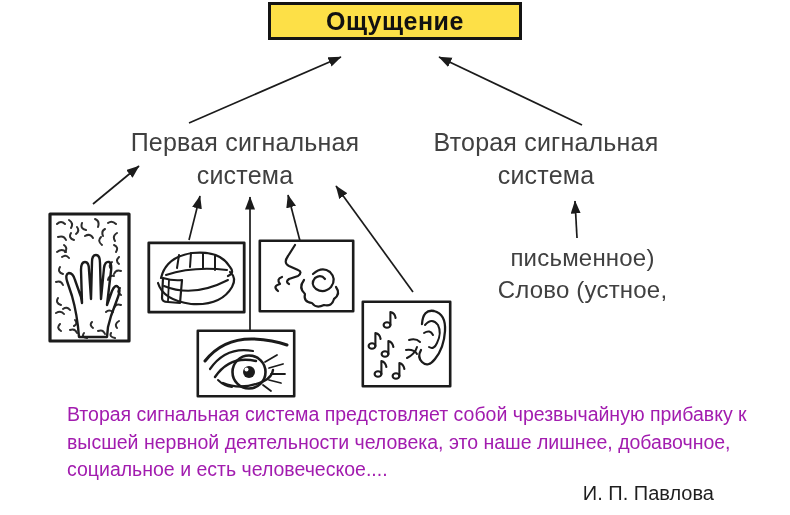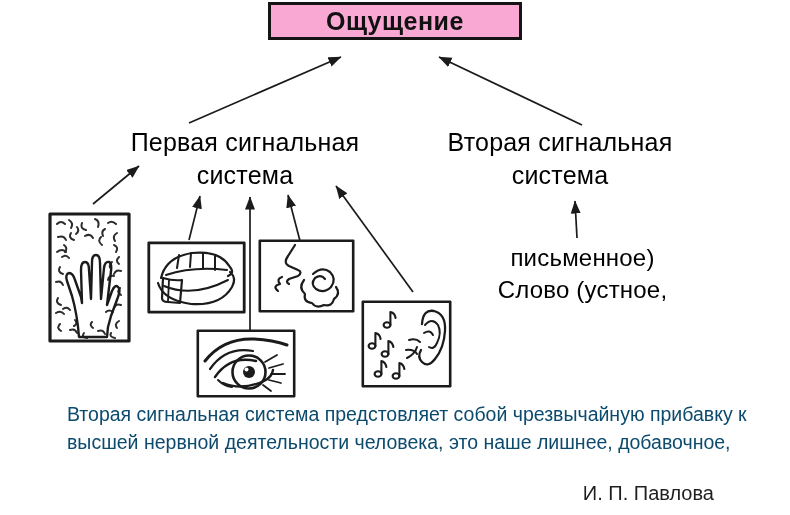--- a/index.html
+++ b/index.html
@@ -5,35 +5,35 @@
   :root { --ink:#1b1b1b; --paper:#ffffff; }
   html,body { margin:0; padding:0; background:var(--paper); }
   .canvas {
     position:relative; width:790px; height:515px; background:var(--paper);
     color:var(--ink); font-family:"Liberation Sans","DejaVu Sans",sans-serif;
     overflow:hidden;
   }
   .sensation-box {
     position:absolute; left:268px; top:2px; width:248px; height:32px;
     border:3px solid #141414; display:flex; align-items:center; justify-content:center;
-    background:#f9a8d4;
+    background:#fde047;
   }
   .sensation-title { font-size:25px; font-weight:bold; letter-spacing:.5px; color:#111; }
-  .node-label { position:absolute; text-align:center; font-size:25px; line-height:33px; color:#000000; letter-spacing:.2px; }
+  .node-label { position:absolute; text-align:center; font-size:25px; line-height:33px; color:#404040; letter-spacing:.2px; }
   .node-first  { left:110px; top:126px; width:270px; }
-  .node-second { left:425px; top:126px; width:270px;text-align:center; }
+  .node-second { left:411px; top:126px; width:270px;text-align:center; }
   .node-word   { left:455px; top:242px; width:255px; font-size:24px; line-height:32px; }
   .arrows { position:absolute; left:0; top:0; pointer-events:none; }
   .arrows line { stroke:currentColor; stroke-width:1.7; }
   .sense { position:absolute; }
   .sense svg { display:block; }
   .sk { fill:none; stroke:currentColor; stroke-linecap:round; stroke-linejoin:round; }
   .quote {
     position:absolute; left:67px; top:401px; width:695px;
-    font-size:19.5px; line-height:27.5px; color:#0c4a6e;
+    font-size:19.5px; line-height:27.5px; color:#a21caf;
   }
   .attribution {
     position:absolute; left:364px; top:482px; width:350px;
     text-align:right; font-size:20px; color:#1f1f1f;
   }
 </style>
 </head>
 <body>
 
 <div class="canvas">
@@ -134,16 +134,17 @@
           <path d="M20.4,74 L20.4,61 q4,1 5,6"></path>
         <ellipse cx="35" cy="76" rx="3.4" ry="2.7"></ellipse>
           <path d="M38.4,76 L38.4,63 q4,1 5,6"></path>
       </g>
     </svg>
   </div>
 
   <div class="quote">
     <div>Вторая сигнальная система предстовляет собой чрезвычайную прибавку к</div>
     <div>высшей нервной деятельности человека, это наше лишнее, добавочное,</div>
+    <div>социальное и есть человеческое....</div>
   </div>
   <div class="attribution">И. П. Павлова</div>
 
 </div>
 
 </body></html>

